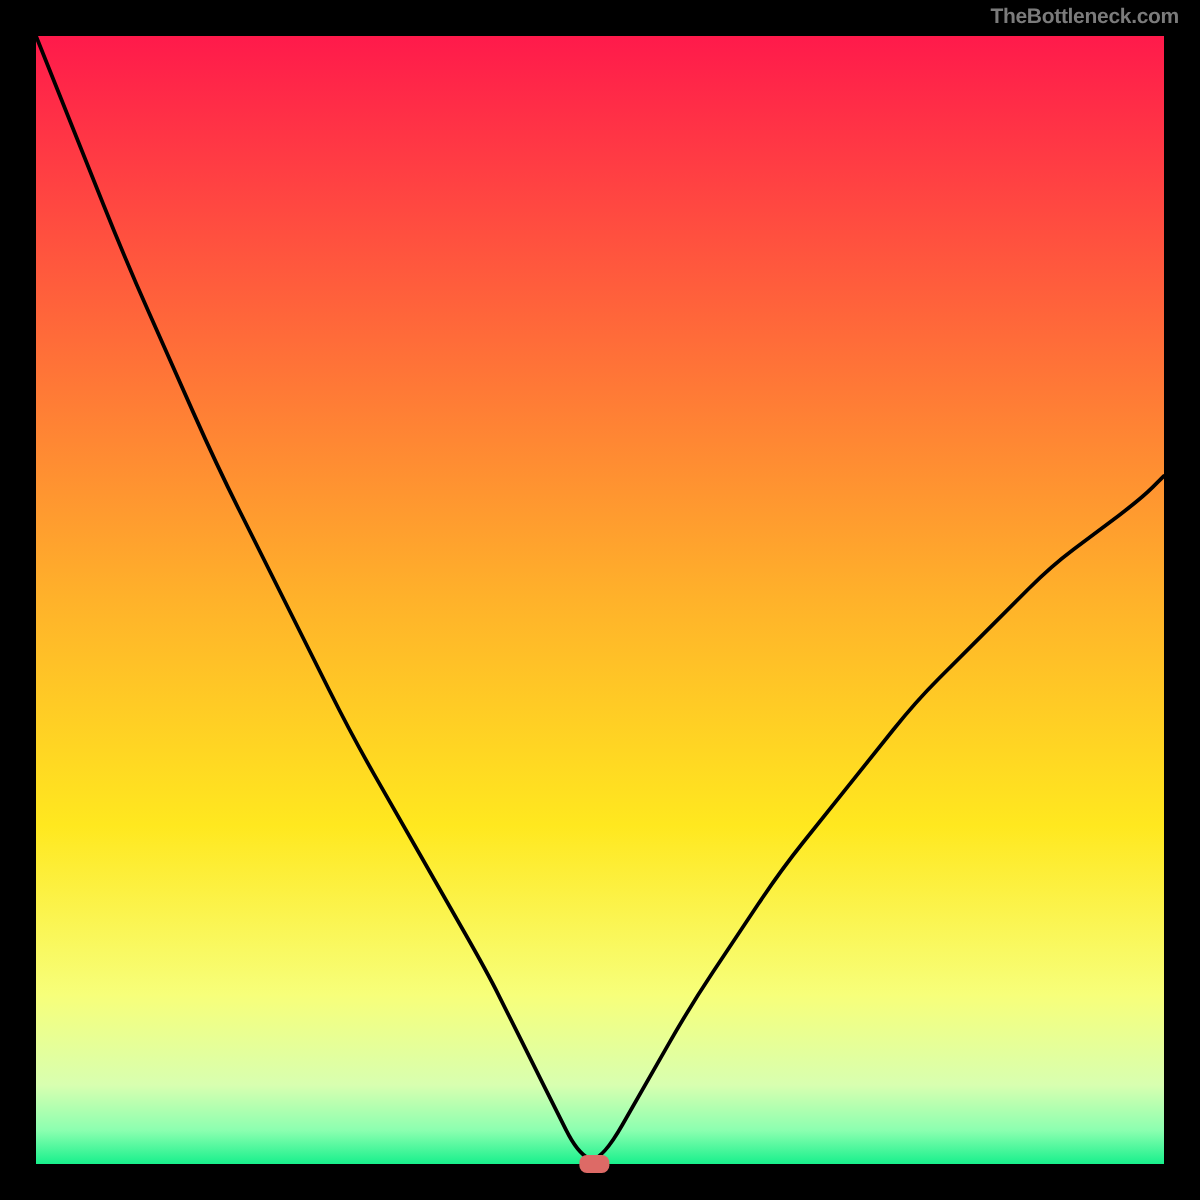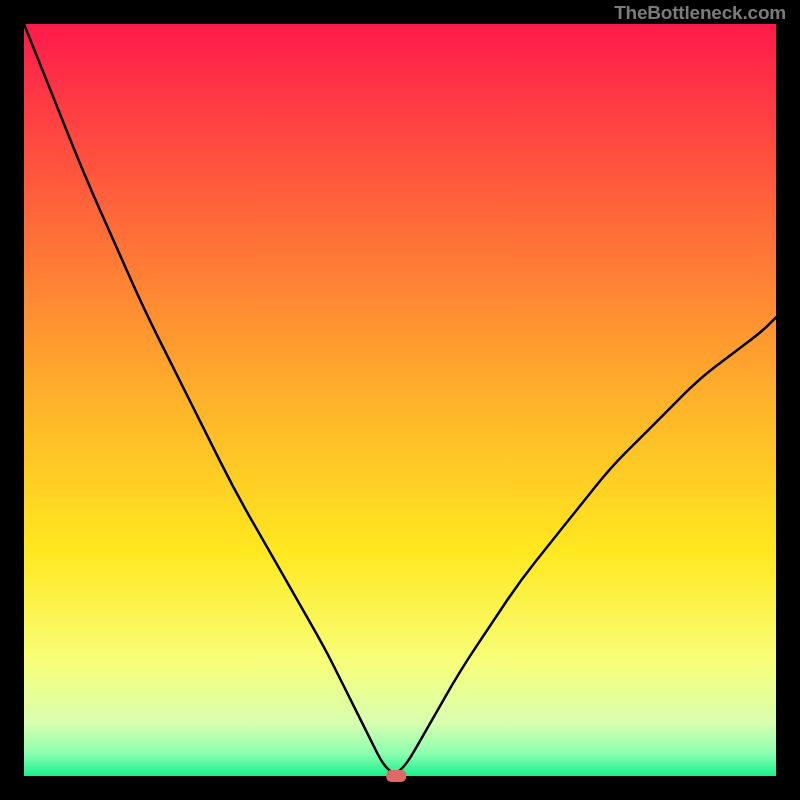--- a/index.html
+++ b/index.html
@@ -16,21 +16,21 @@
     height: 800px;
   }
   svg {
     display: block;
   }
   .watermark {
     position: absolute;
     top: 2px;
     right: 14px;
     color: #7b7b7b;
-    font-size: 19px;
+    font-size: 14px;
     font-weight: 600;
     letter-spacing: -0.2px;
     user-select: none;
   }
 </style>
 </head>
 <body>
 
 <div class="wrap">
   <div class="watermark">TheBottleneck.com</div>

